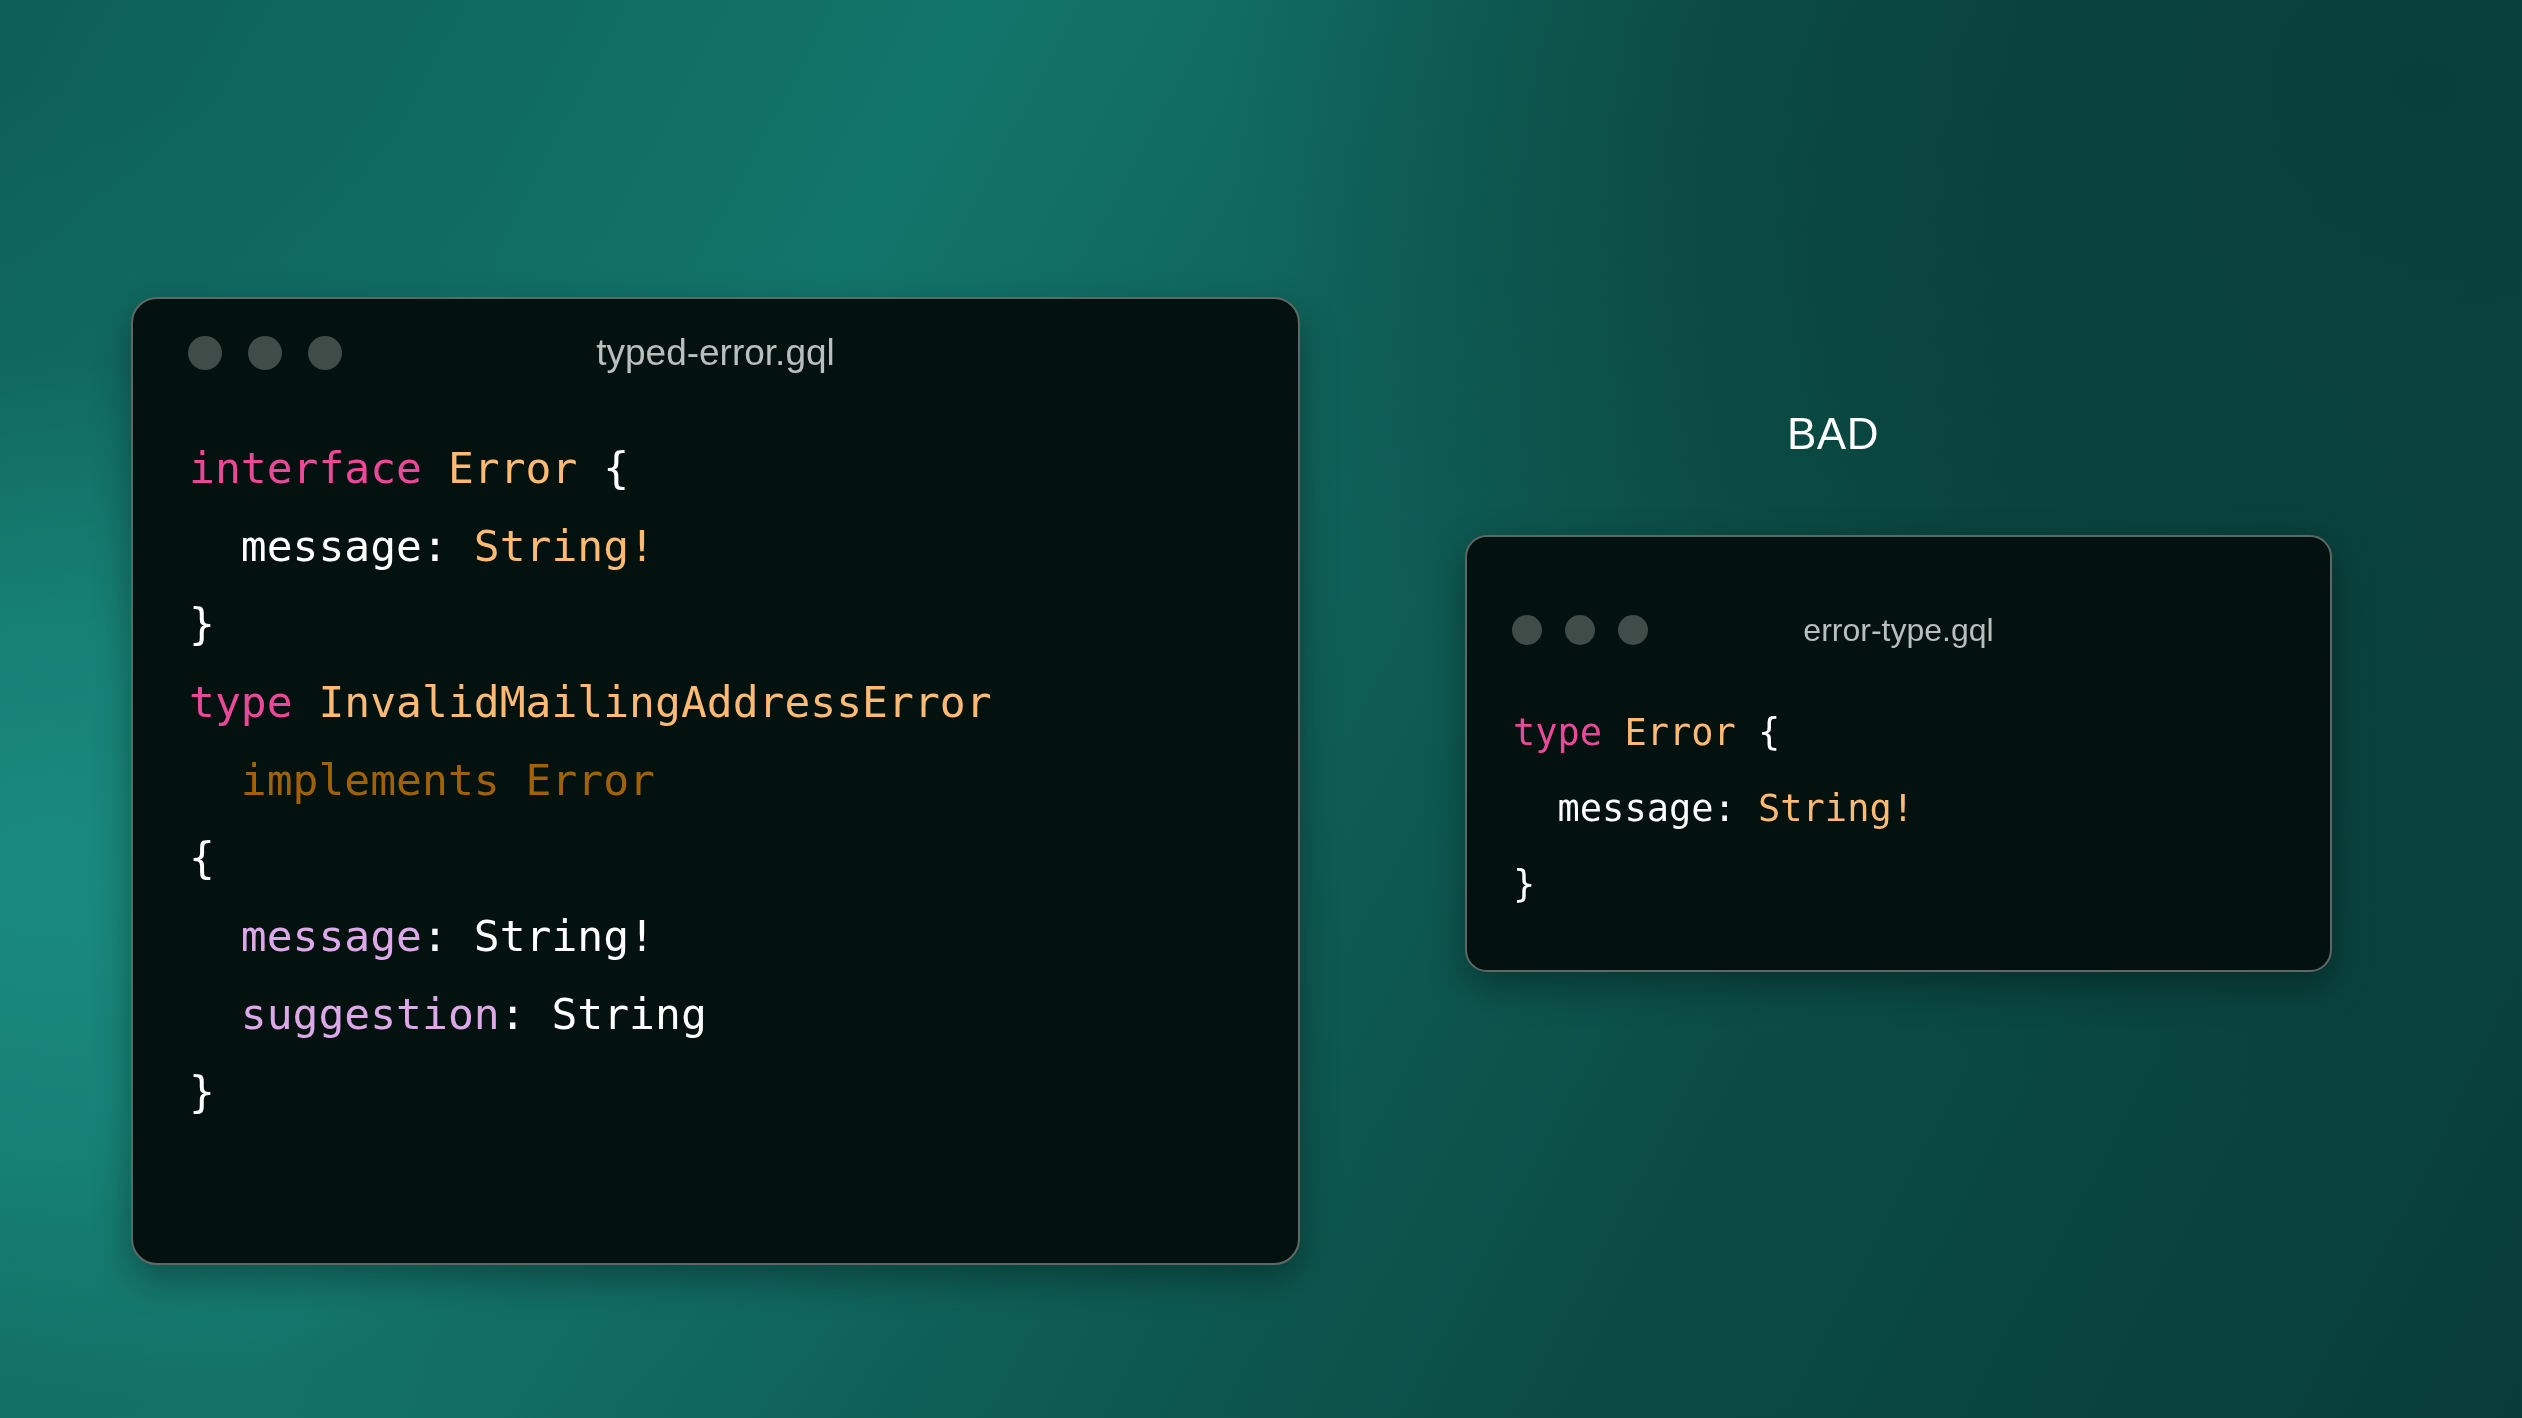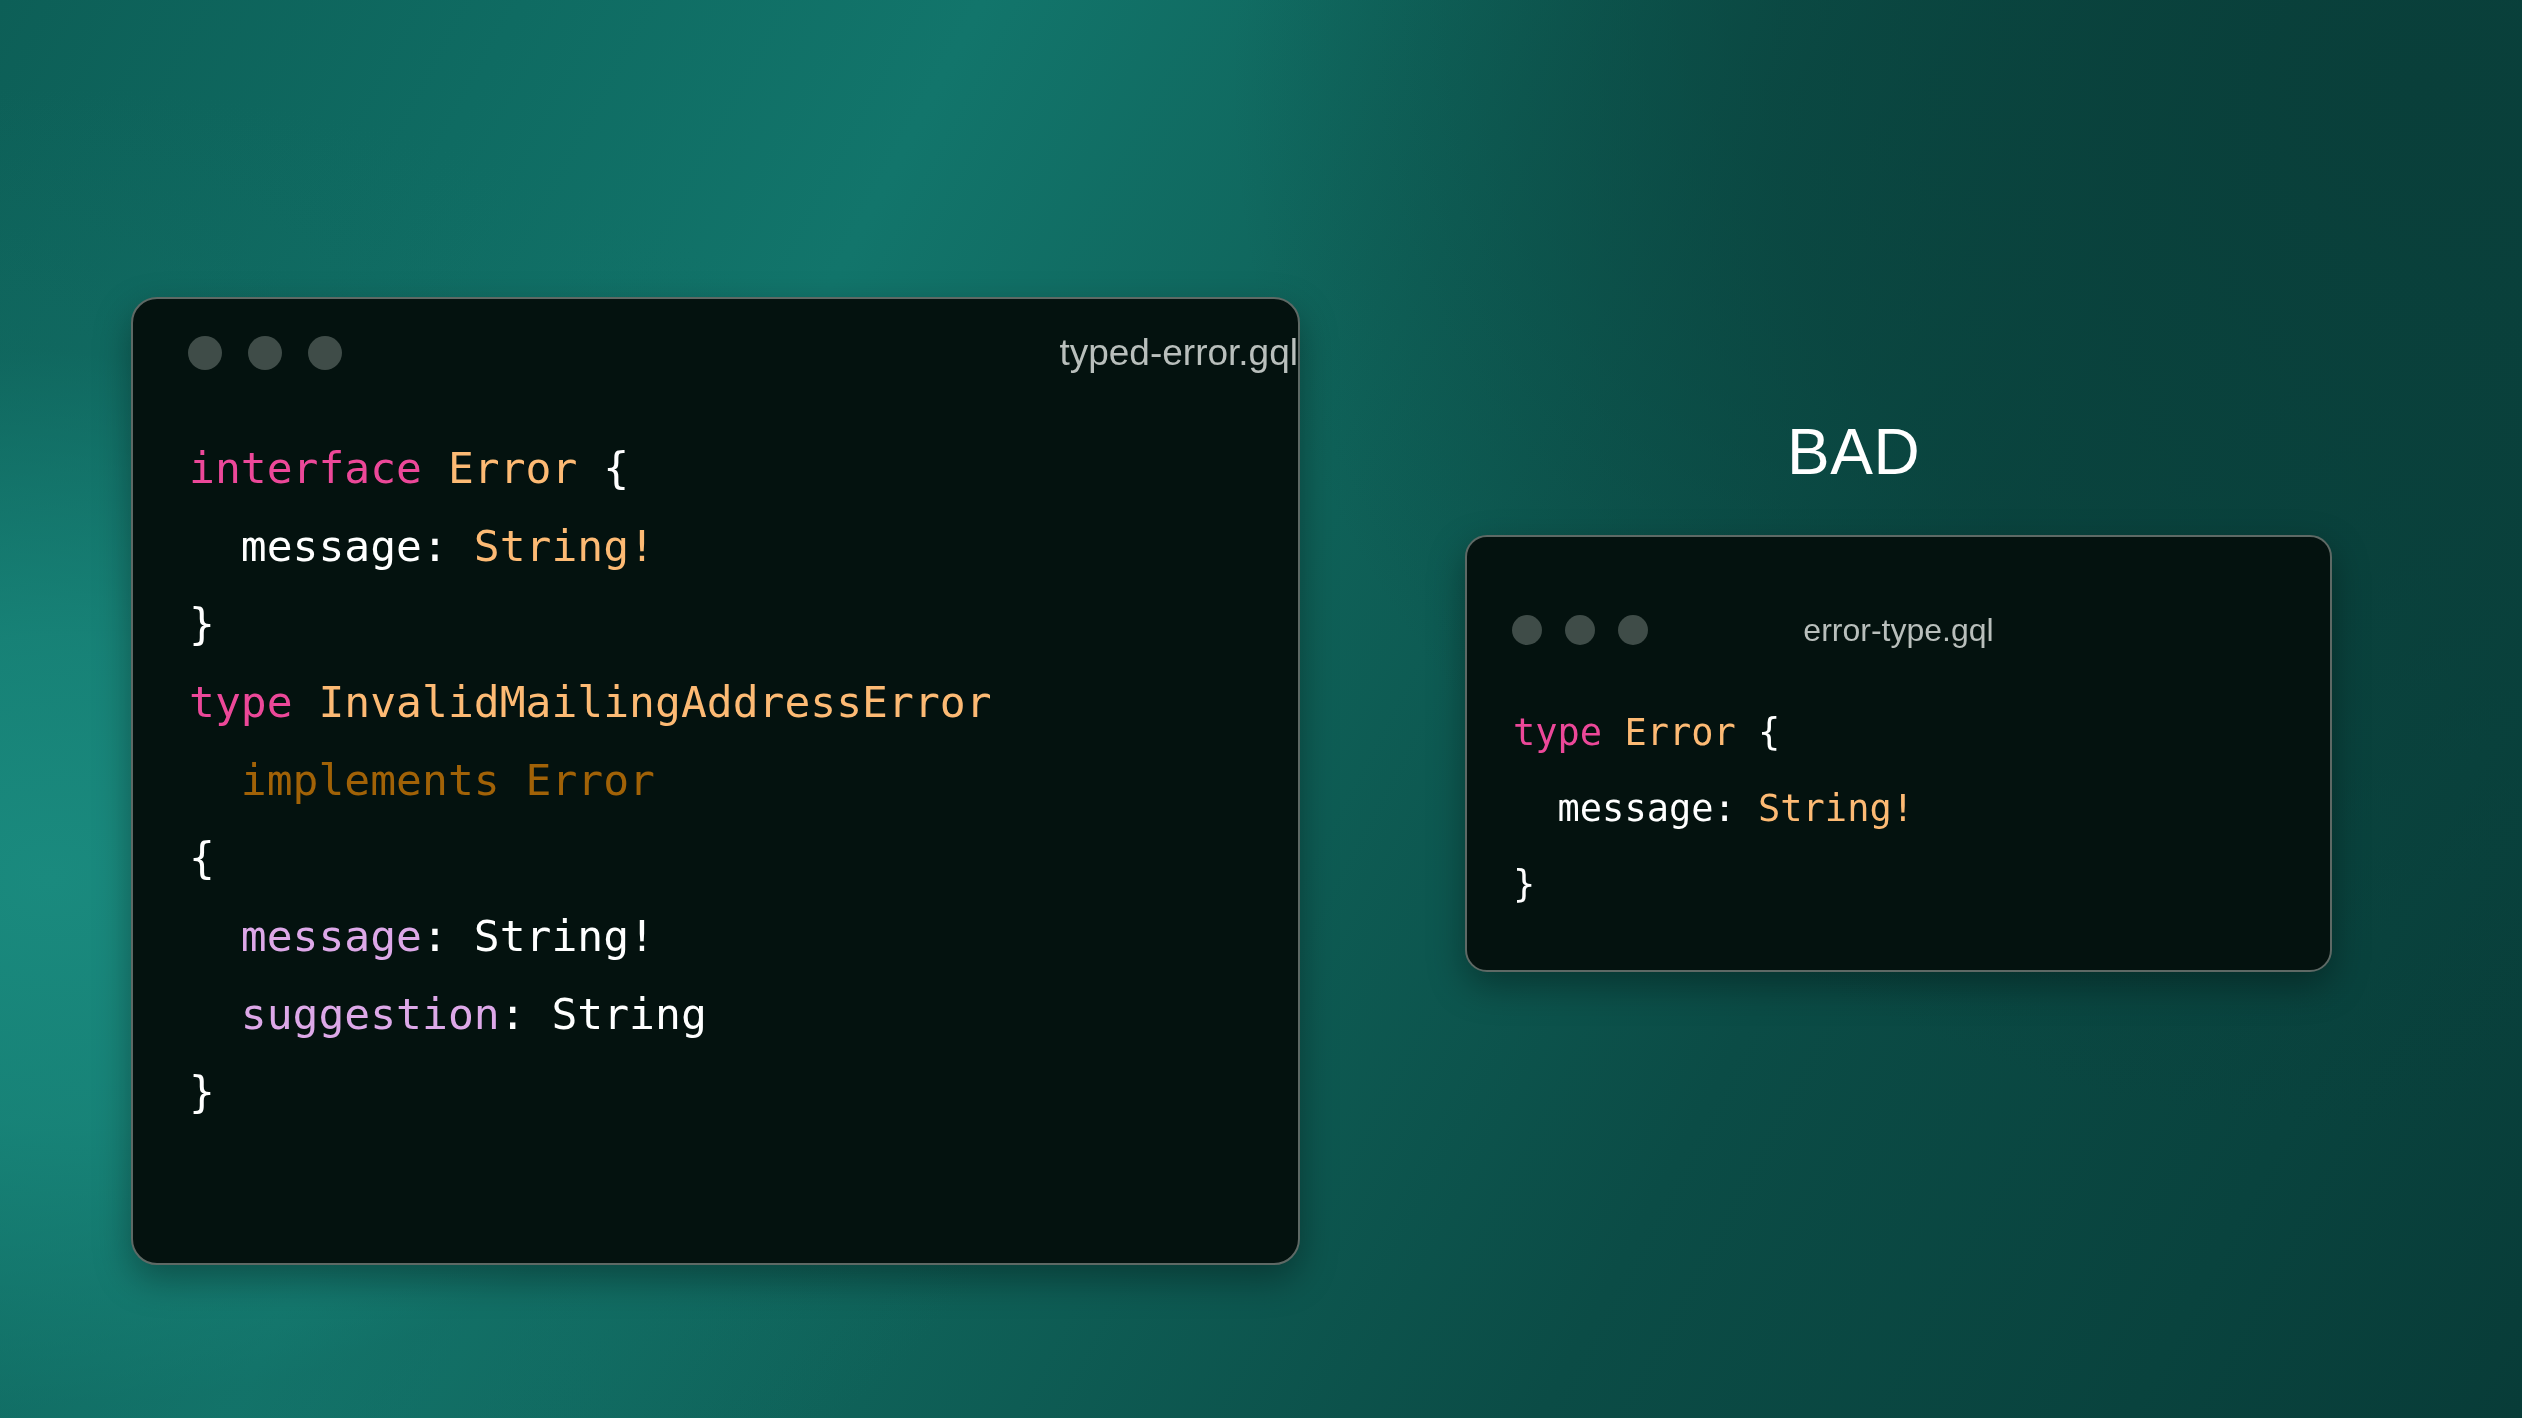--- a/index.html
+++ b/index.html
@@ -36,22 +36,21 @@
     white-space: nowrap;
   }
   #label-good {
     left: 527px;
     top: 170px;
     font-size: 76px;
   }
   #label-bad {
     left: 1787px;
     top: 412px;
-    font-size: 64px;
-    margin-top: 8px;
+    font-size: 44px;
   }
 
   
   .code-window {
     position: absolute;
     background: #04120f;
     border: 2px solid #5e6965;
     box-sizing: border-box;
     box-shadow: 0 14px 36px rgba(0,0,0,0.34);
     overflow: hidden;
@@ -95,21 +94,21 @@
   .window-title {
     position: absolute;
     left: 0; right: 0;
     text-align: center;
     color: #b9bfbc;
     font-family: "Liberation Sans", sans-serif;
     font-weight: 400;
     white-space: nowrap;
     pointer-events: none;
   }
-  #window-good .window-title { font-size: 37px; text-align: right; }
+  #window-good .window-title { font-size: 37px; }
   #window-bad  .window-title { font-size: 32px; }
 
   
   .code-body {
     font-family: "DejaVu Sans Mono", "Liberation Mono", monospace;
     white-space: pre;
     color: #ffffff;
     box-sizing: border-box;
   }
   #window-good .code-body {

